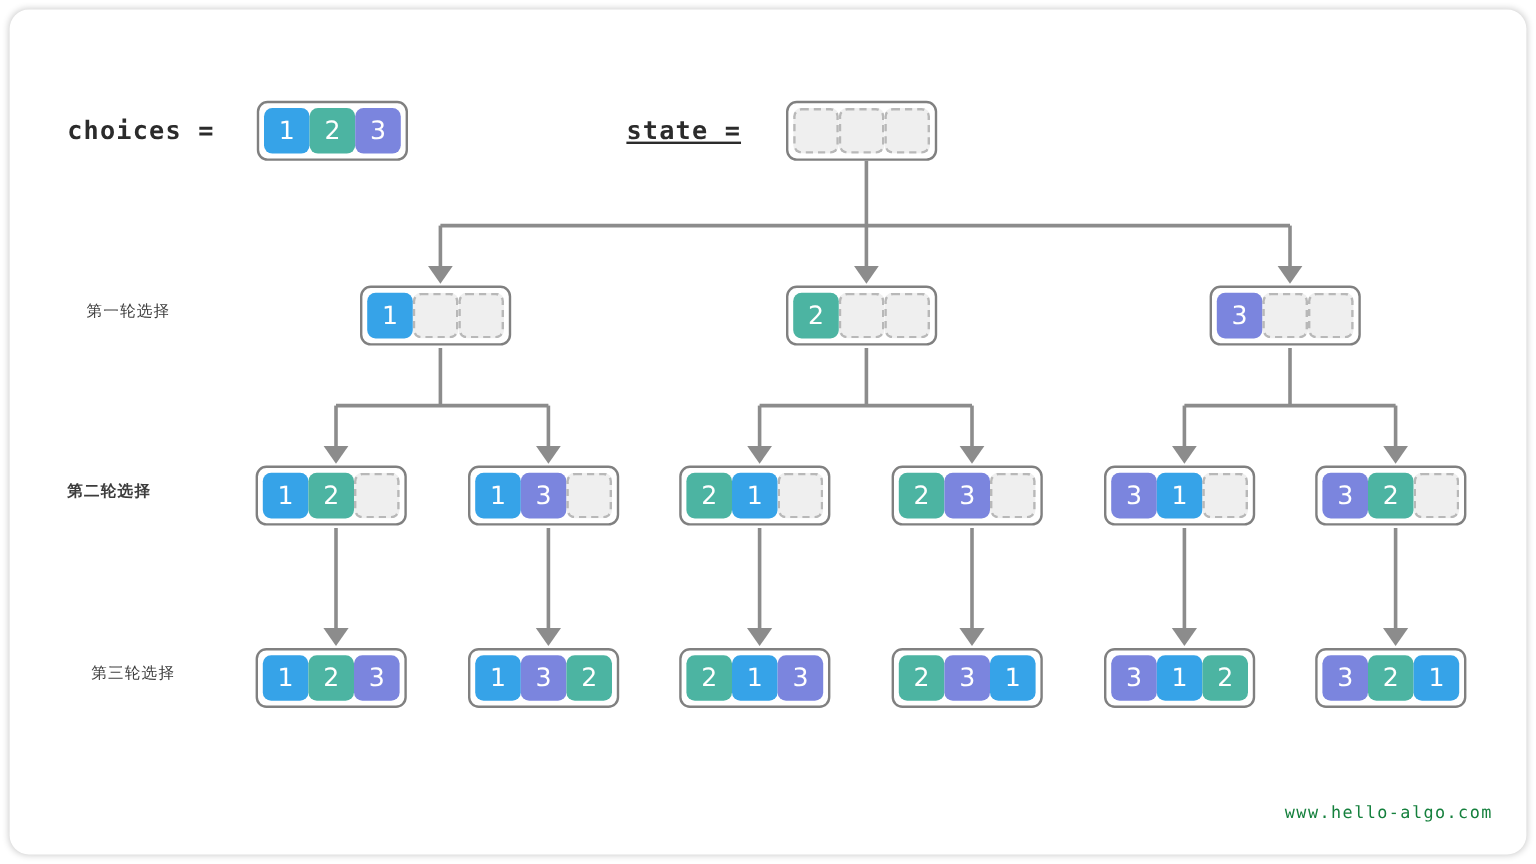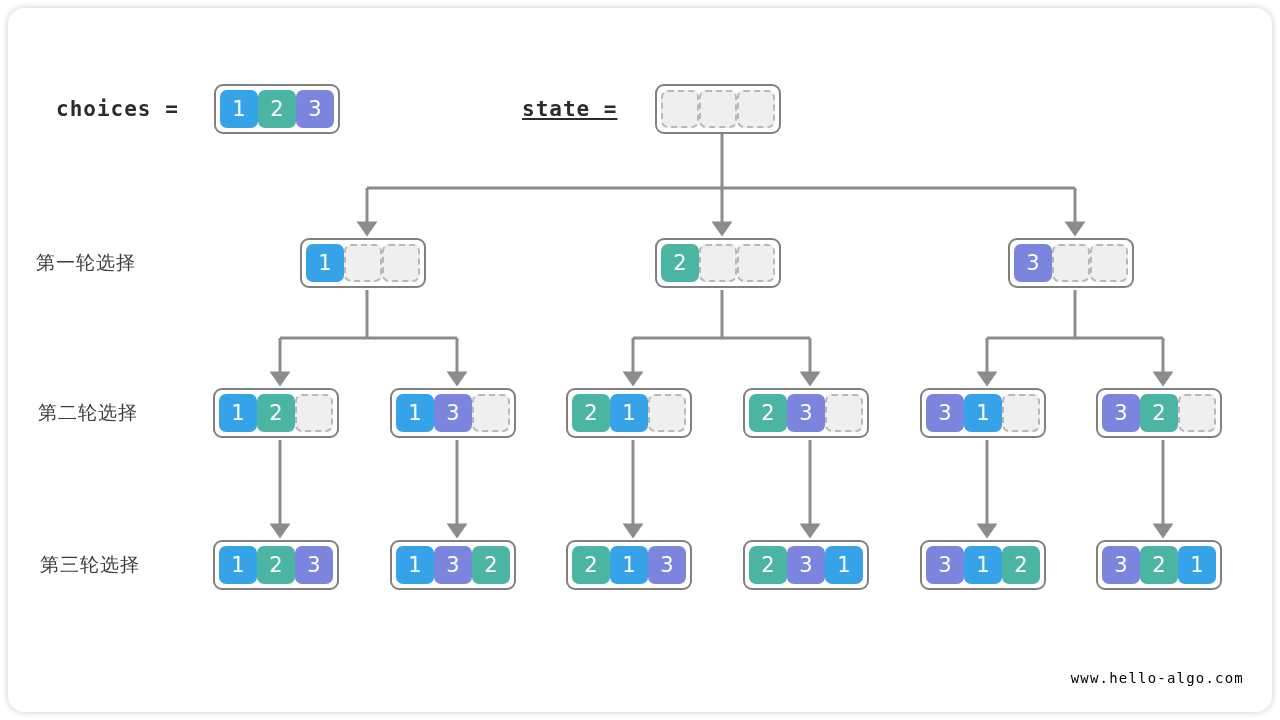--- a/index.html
+++ b/index.html
@@ -46,32 +46,33 @@
     font-family: "DejaVu Sans Mono", "Liberation Mono", monospace;
     font-weight: bold;
     font-size: 21px;
     color: #2b2b2b;
     white-space: nowrap;
     letter-spacing: 1px;
   }
   .row-label {
     position: absolute;
     font-family: "DejaVu Sans", "Liberation Sans", sans-serif;
-    font-size: 19px;
+    font-size: 13px;
     color: #3c3c3c;
     white-space: nowrap;
     letter-spacing: 1px;
+    margin-left: 36px;
   }
   .watermark {
     position: absolute;
     right: 36px;
     bottom: 34px;
     font-family: "DejaVu Sans Mono", "Liberation Mono", monospace;
     font-size: 14px;
-    color: #000000;
+    color: #15803d;
     letter-spacing: 1.2px;
     white-space: nowrap;
   }
 
   
   .arr {
     position: absolute;
     display: flex;
     flex-direction: row;
     align-items: center;
@@ -159,21 +160,21 @@
 
   <div class="mono-label" style="left:522px; top:97px;text-decoration:underline;">state =</div>
 
   <div class="arr" style="left:655px; top:84px;">
     <div class="cell empty"></div>
     <div class="cell empty"></div>
     <div class="cell empty"></div>
   </div>
 
   <div class="row-label" style="left:36px; top:250px;">第一轮选择</div>
-  <div class="row-label" style="left:38px; top:400px;">第二轮选择</div>
+  <div class="row-label" style="left:20px; top:400px;font-weight:bold;">第二轮选择</div>
   <div class="row-label" style="left:40px; top:552px;">第三轮选择</div>
 
   <div class="arr" style="left:300px; top:238px;">
     <div class="cell v1">1</div>
     <div class="cell empty"></div>
     <div class="cell empty"></div>
   </div>
   <div class="arr" style="left:655px; top:238px;">
     <div class="cell v2">2</div>
     <div class="cell empty"></div>

